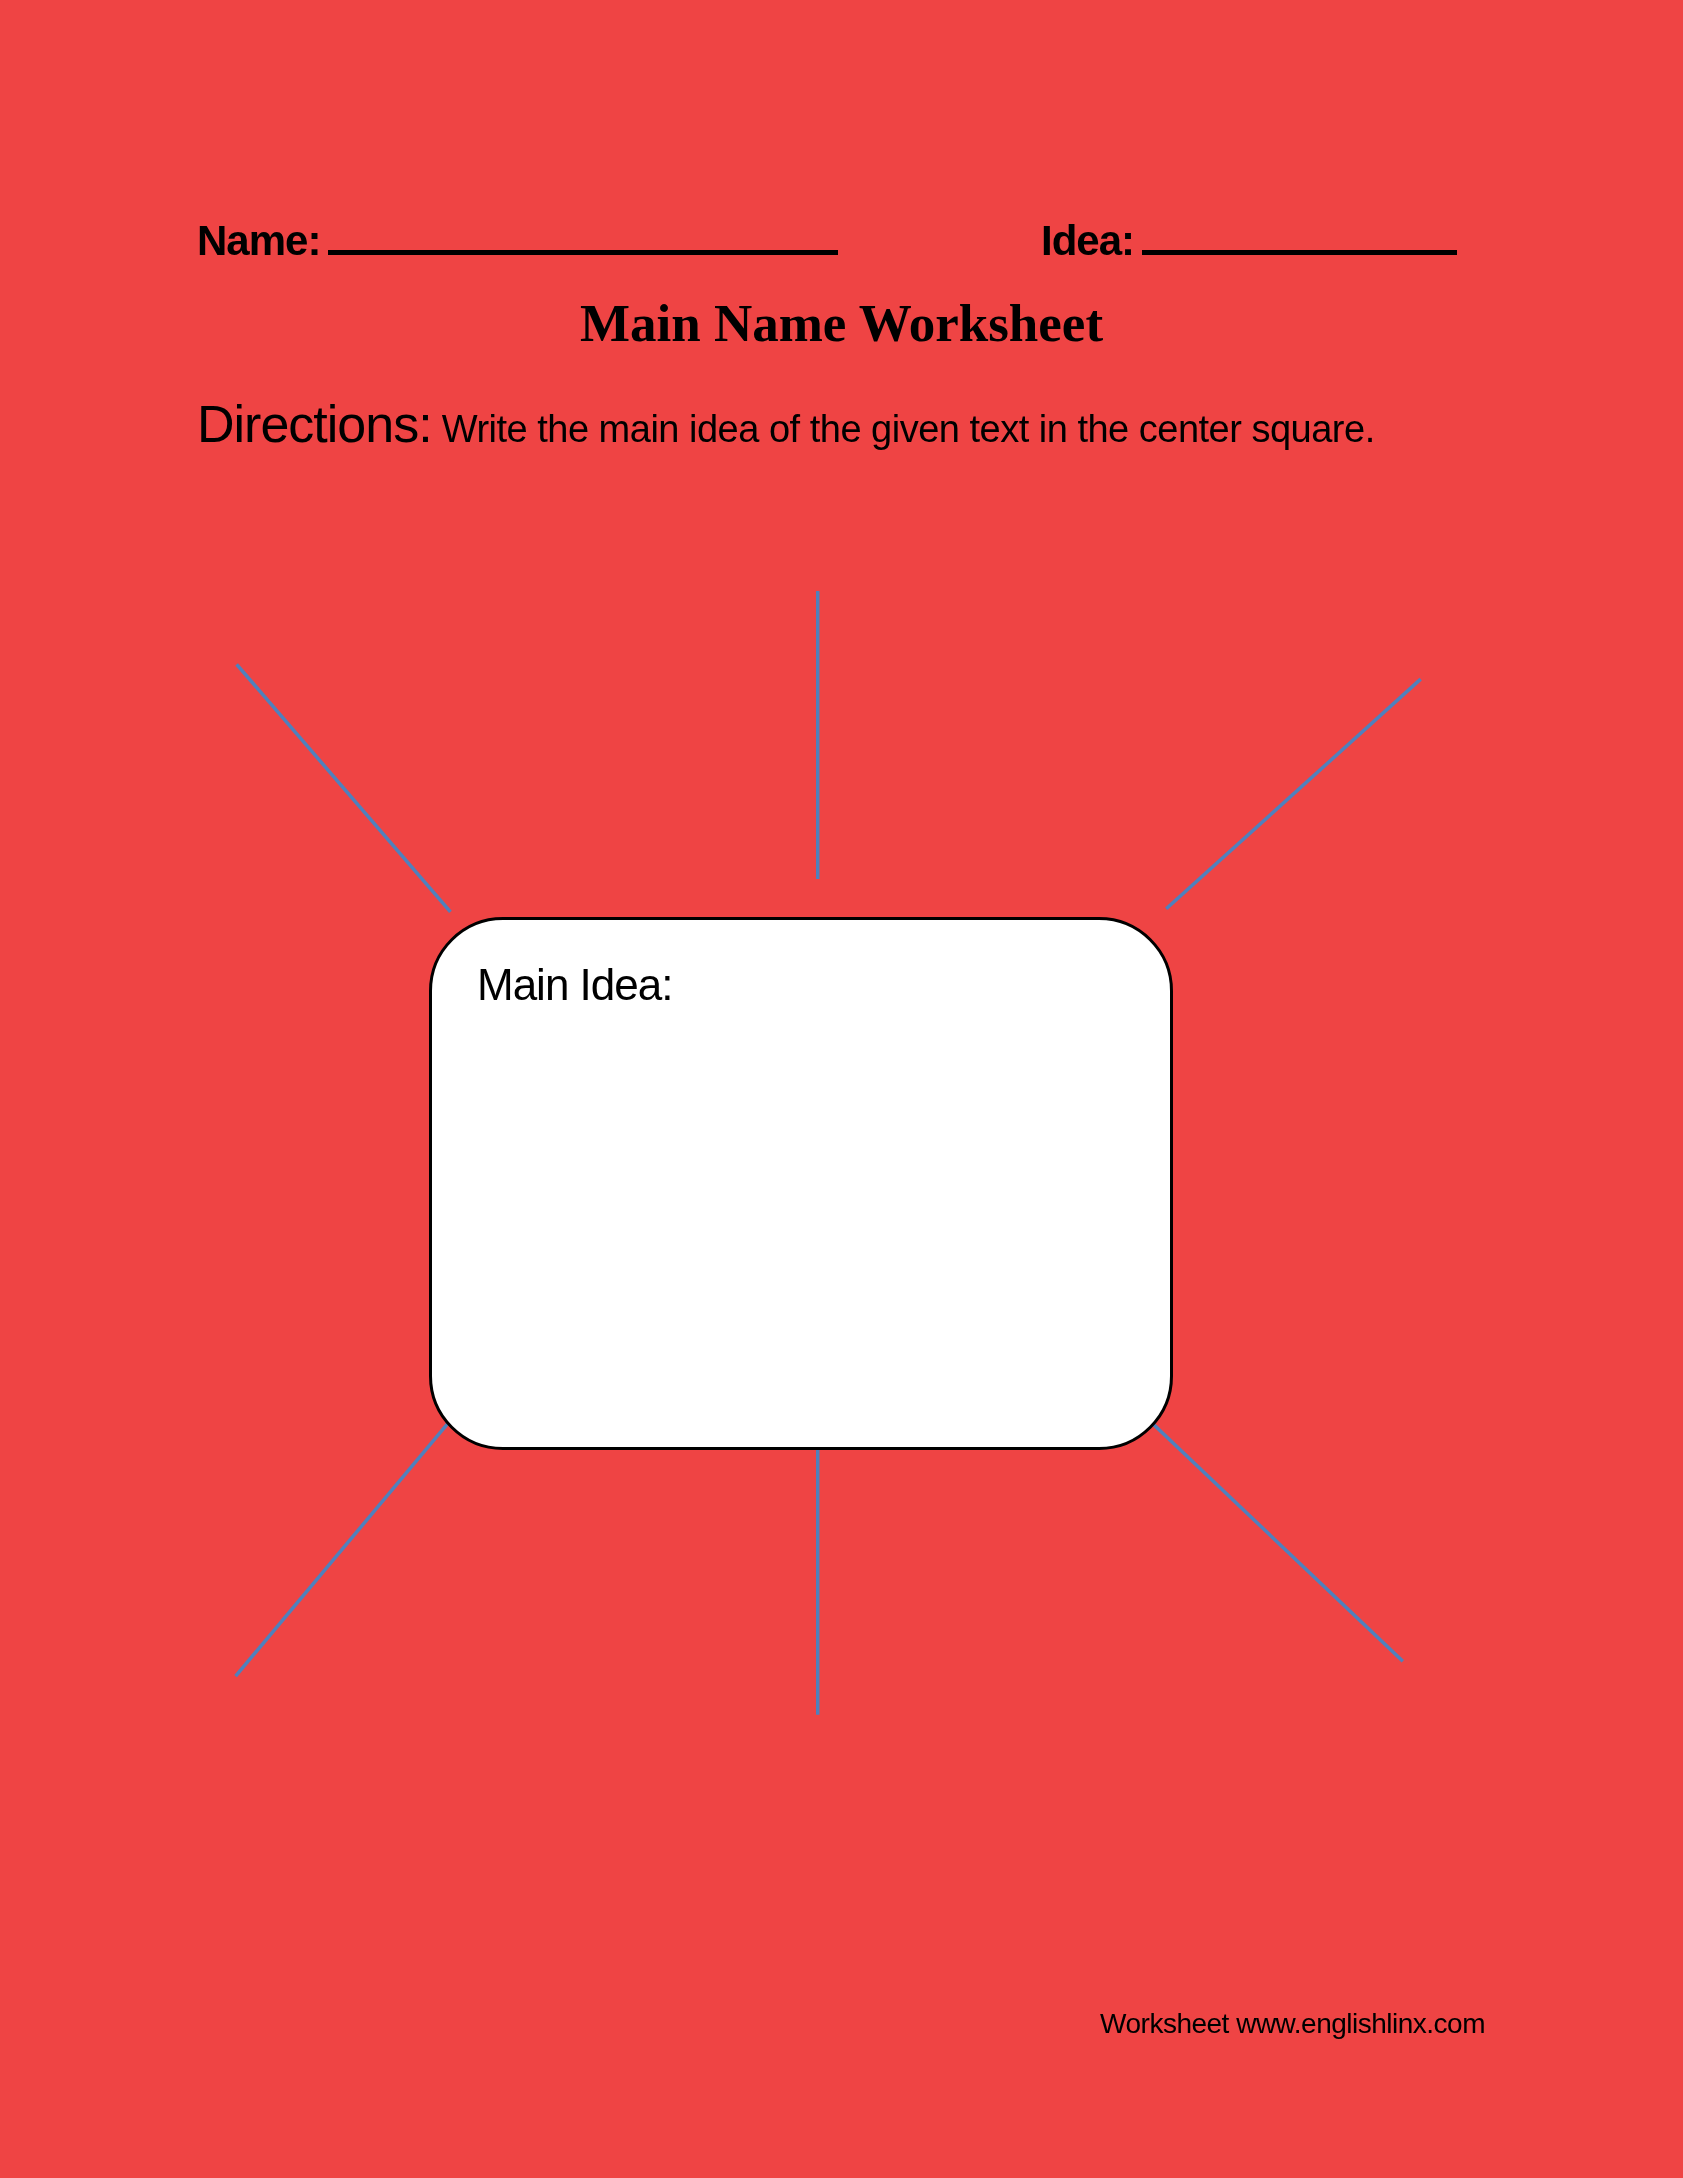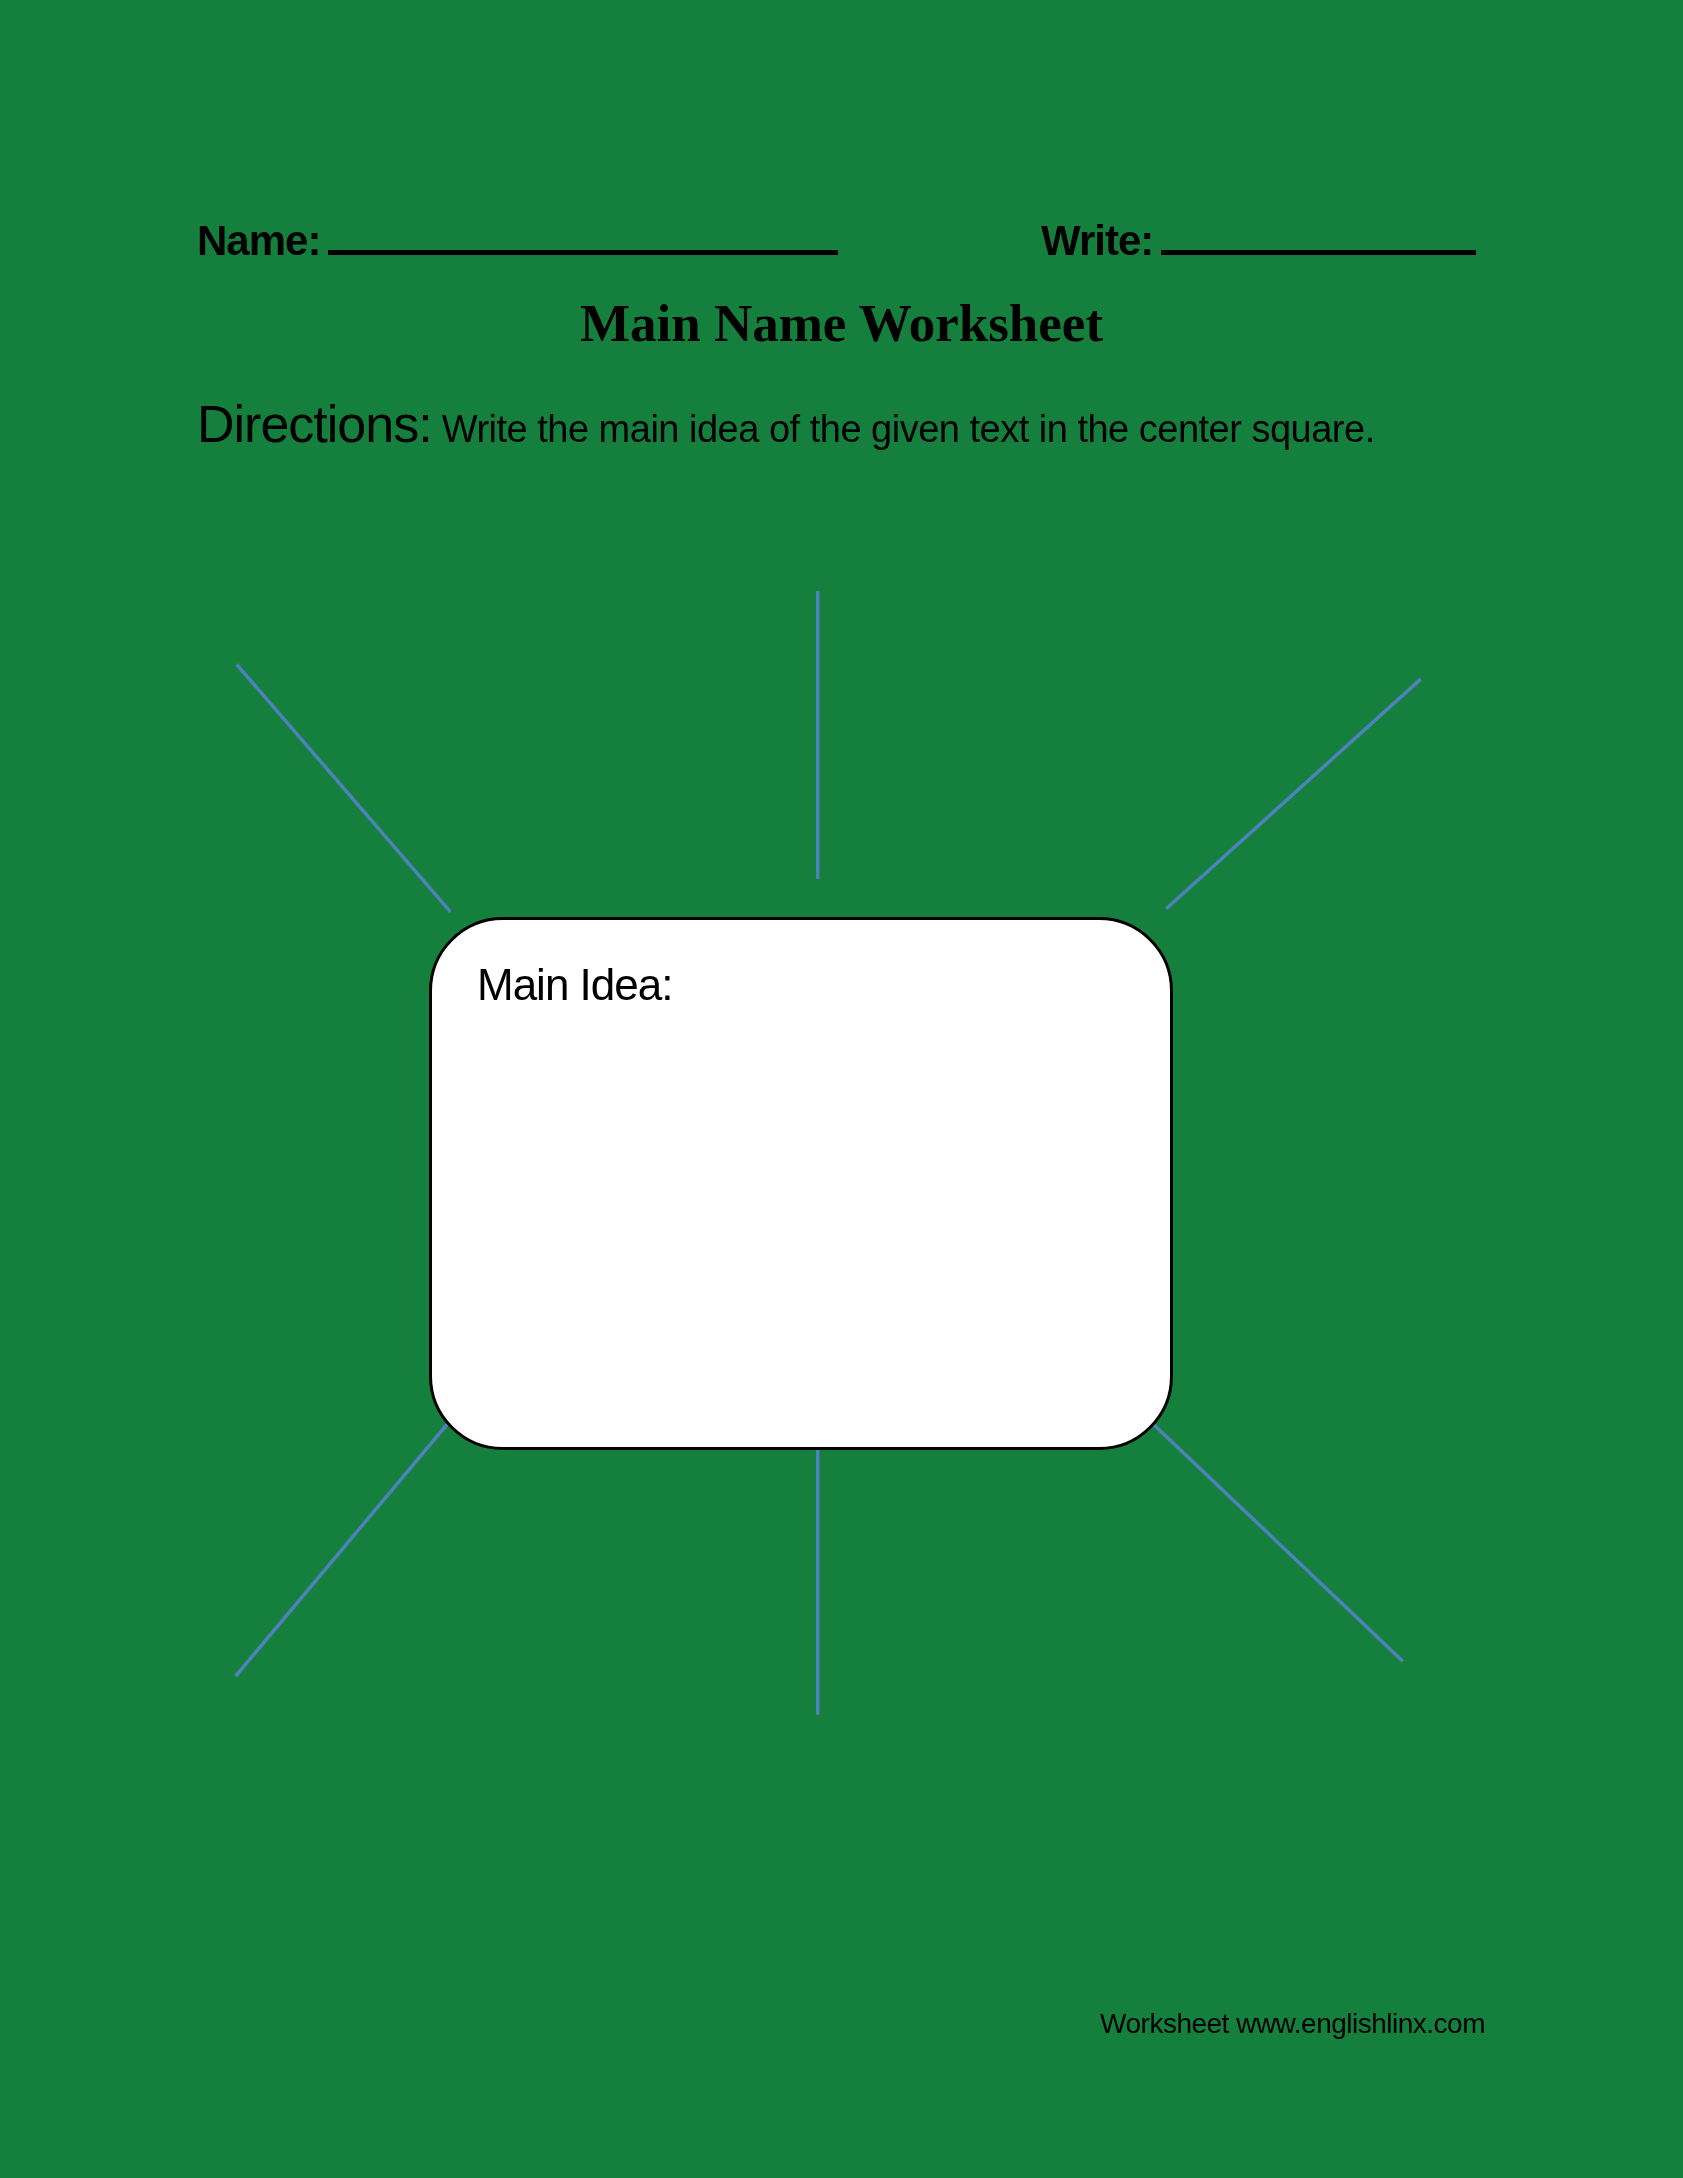--- a/index.html
+++ b/index.html
@@ -4,21 +4,21 @@
 <style>
   html, body {
     margin: 0;
     padding: 0;
     background: #ffffff;
   }
   #page {
     position: relative;
     width: 1683px;
     height: 2178px;
-    background: #15803d;
+    background: #ef4444;
     font-family: "Liberation Sans", sans-serif;
     color: #000000;
     overflow: hidden;
   }
   
   .header-row {
     position: absolute;
     top: 206px;
     left: 197px;
     right: 198px;
@@ -108,21 +108,21 @@
 </head>
 <body>
 
 <div id="page">
 
   <div class="header-row">
     <div class="name-group">
       <span class="field-label">Name:</span><span class="write-line name-line"></span>
     </div>
     <div class="date-group">
-      <span class="field-label">Write:</span><span class="write-line date-line"></span>
+      <span class="field-label">Idea:</span><span class="write-line date-line"></span>
     </div>
   </div>
 
   <div class="page-title">Main Name Worksheet</div>
 
   <div class="directions">
     <div><span class="directions-label">Directions:</span> <span>Write the main idea of the given text in the center square.</span></div>
   </div>
 
   <div class="diagram">

